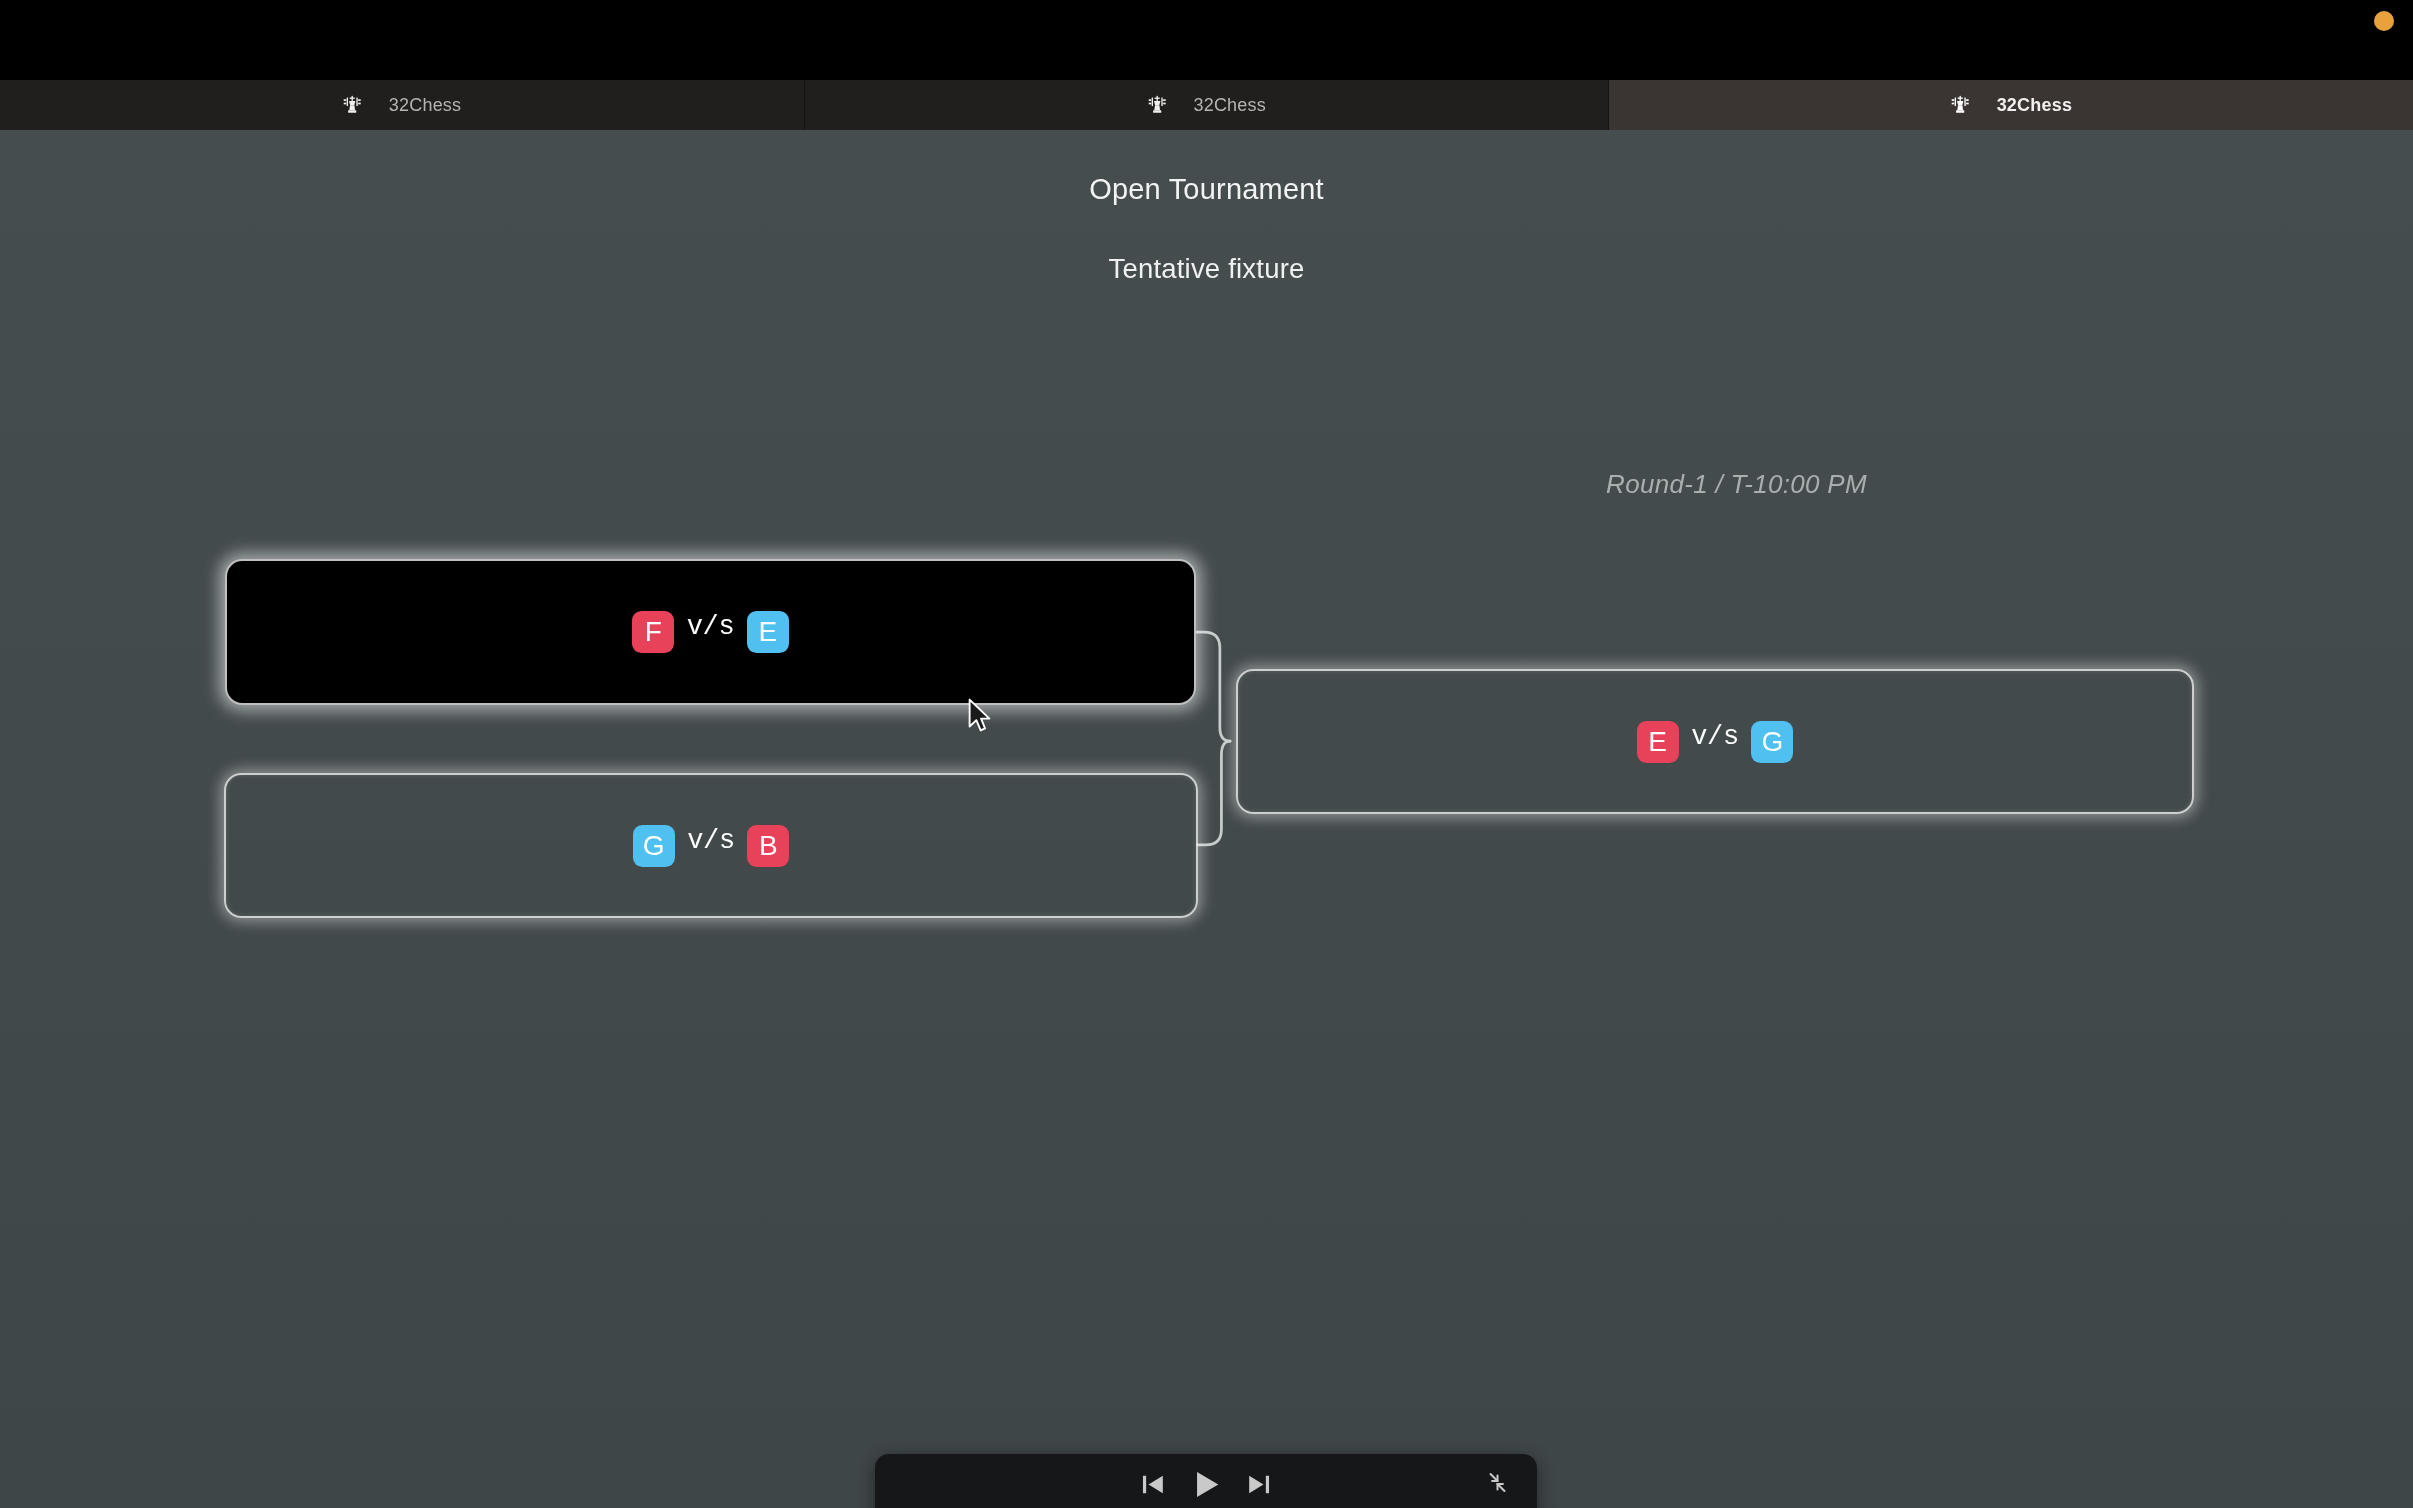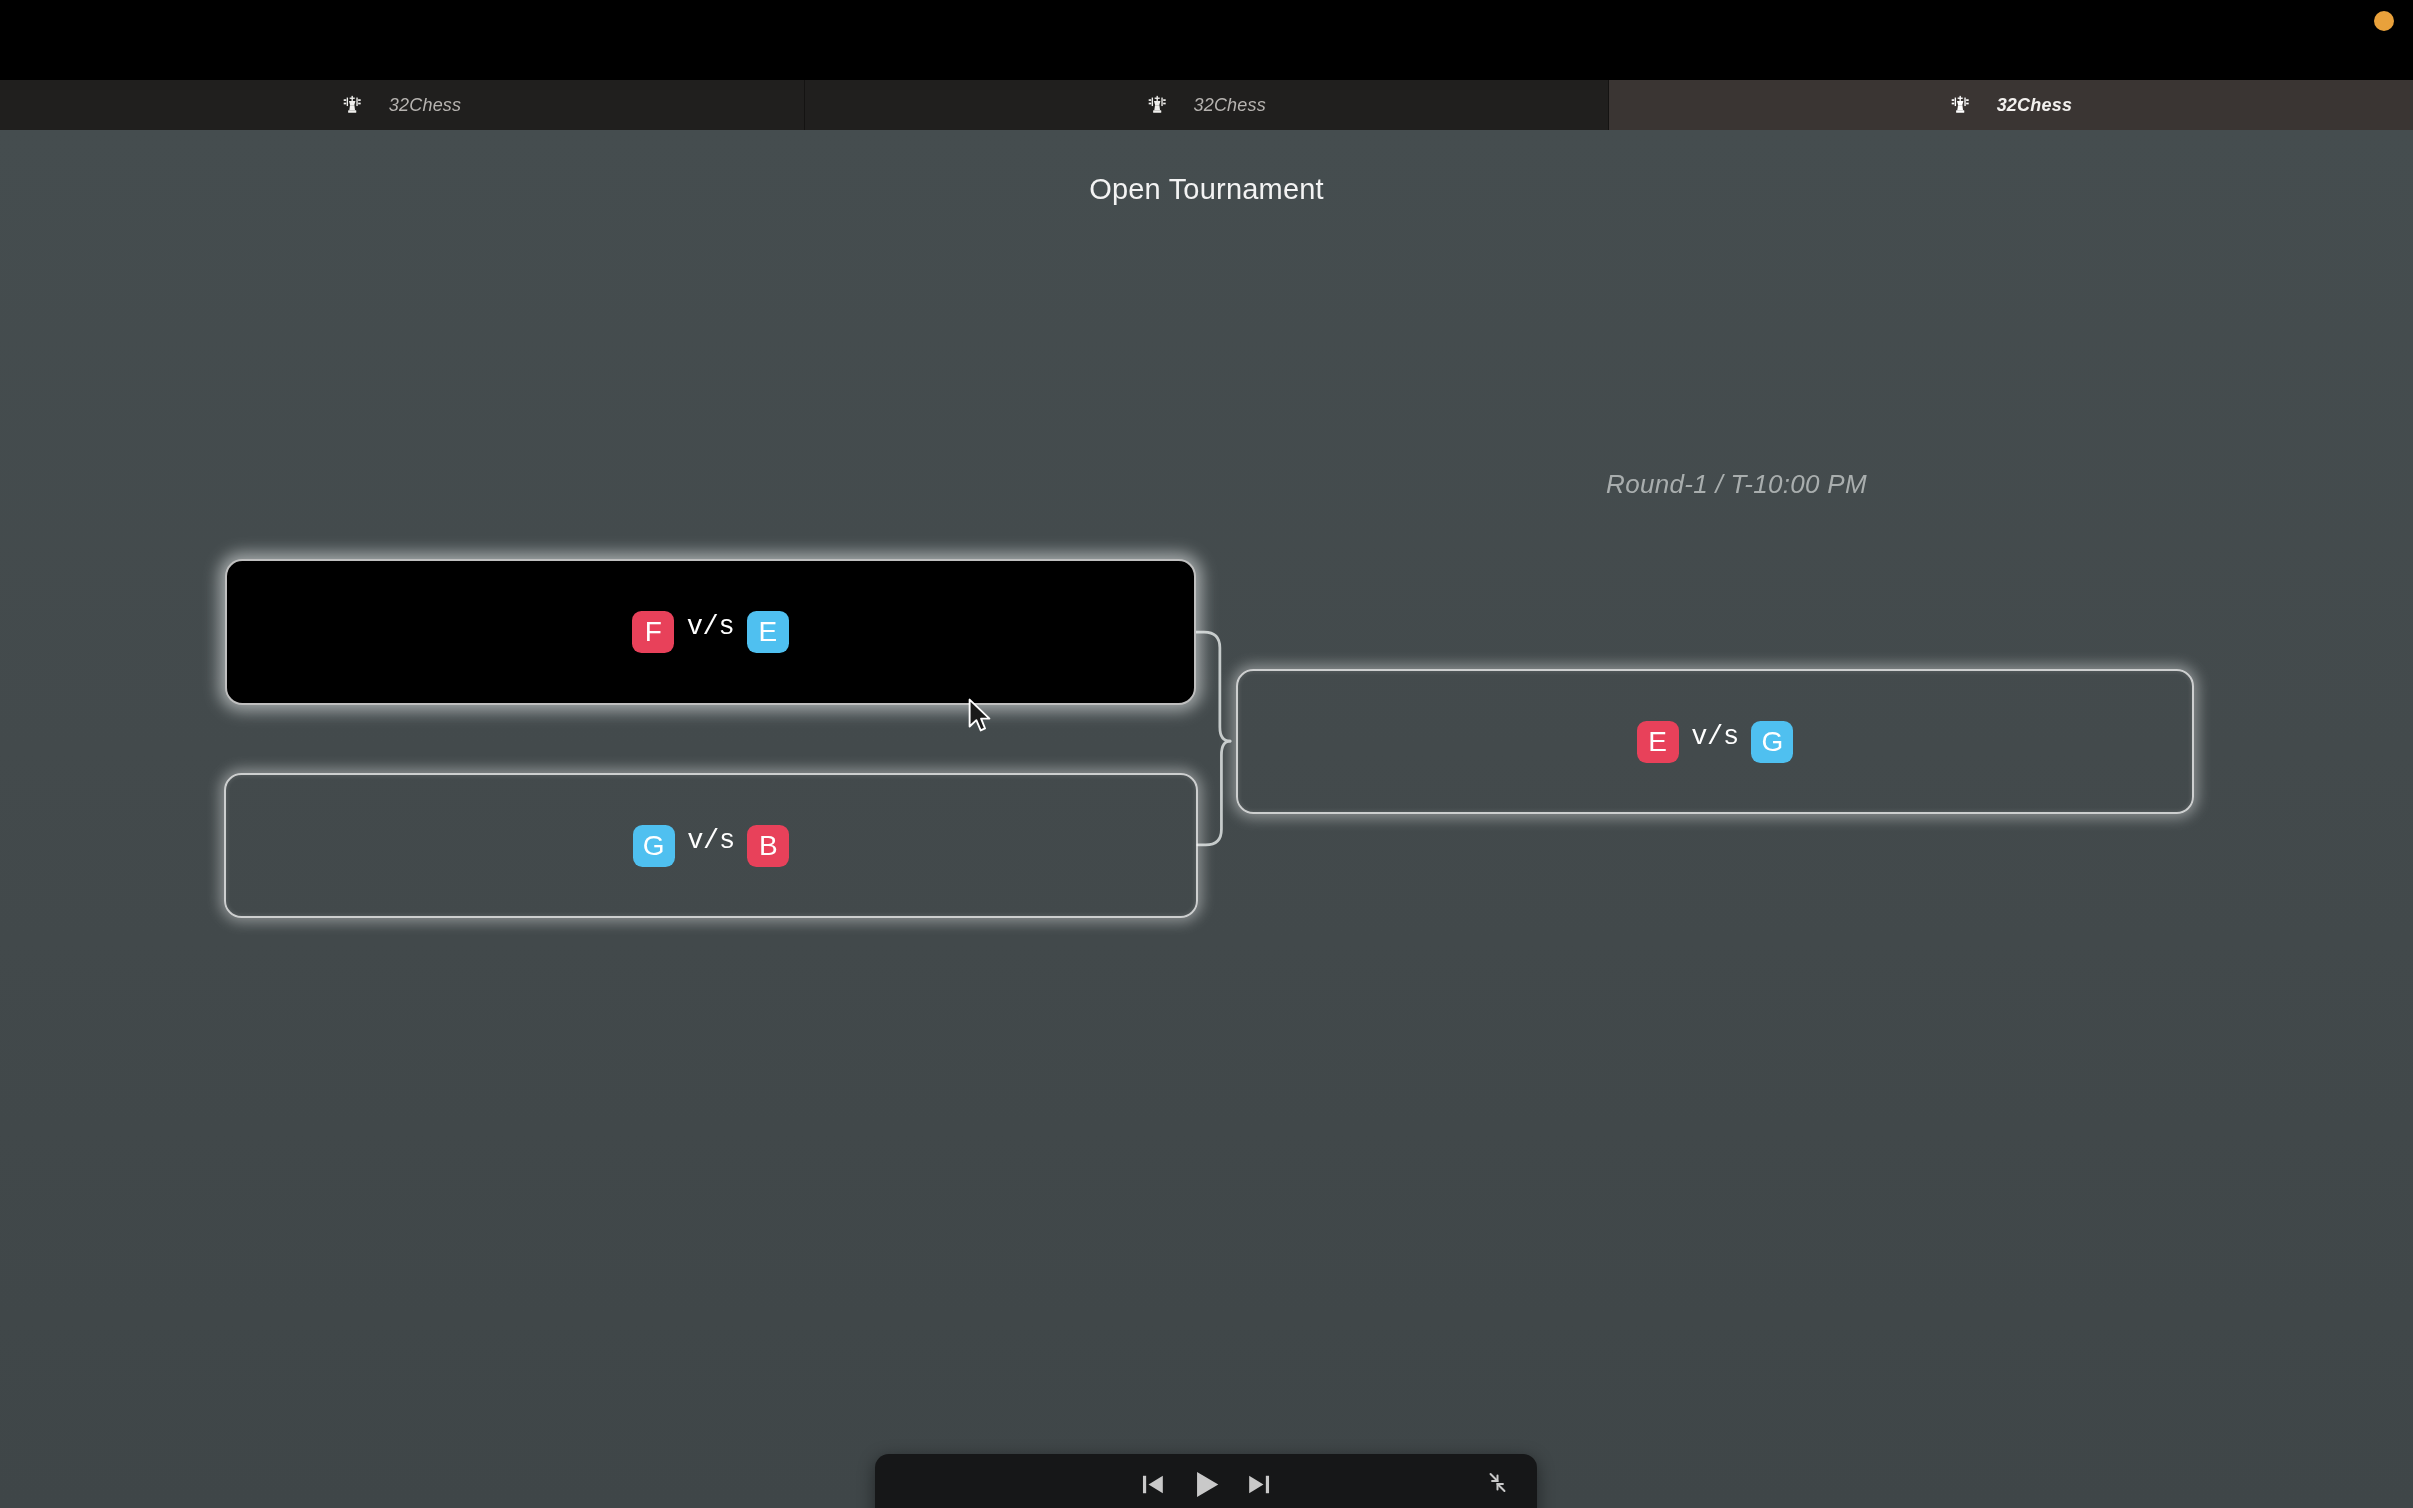--- a/index.html
+++ b/index.html
@@ -46,21 +46,20 @@
   .tab {
     flex: 1 1 0;
     display: flex;
     align-items: center;
     justify-content: center;
     gap: 26px;
     background: #201f1e;
     border-right: 1.6px solid #141312;
     position: relative;
     box-sizing: border-box;
-    font-style: italic;
   }
   .tab.active {
     background: #3a3533;
     border-right: none;
   }
   .tab-fav {
     width: 20.4px; height: 20.4px;
     display: block;
     flex: 0 0 auto;
   }
@@ -281,20 +280,21 @@
         </g>
       </svg>
       <span class="tab-title">32Chess</span>
     </div>
 
   </div>
 
   <div class="page">
 
     <div class="tournament-title">Open Tournament</div>
+    <div class="fixture-subtitle">Tentative fixture</div>
 
     <div class="round-label" id="round-1-label">Round-1 / T-10:00 PM</div>
 
     <svg id="bracket-connectors" viewBox="0 0 3072 1754">
       <g fill="none" stroke="#c6cbcb" stroke-width="3.5" stroke-linecap="round">
         <path d="M1523 639 L1533 639 Q1553 639 1553 659 L1553 760 Q1553 778 1566 778"></path>
         <path d="M1525 910 L1535 910 Q1555 910 1555 890 L1555 796 Q1555 778 1566 778"></path>
       </g>
     </svg>
 

